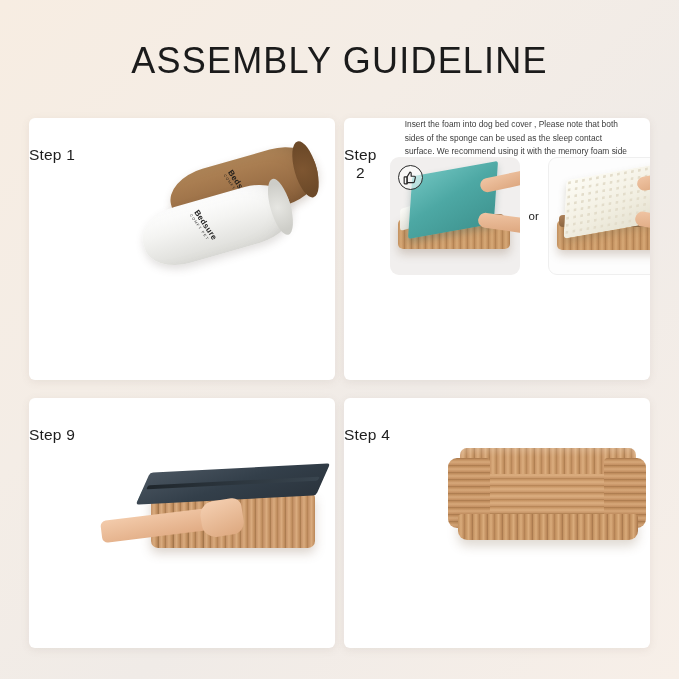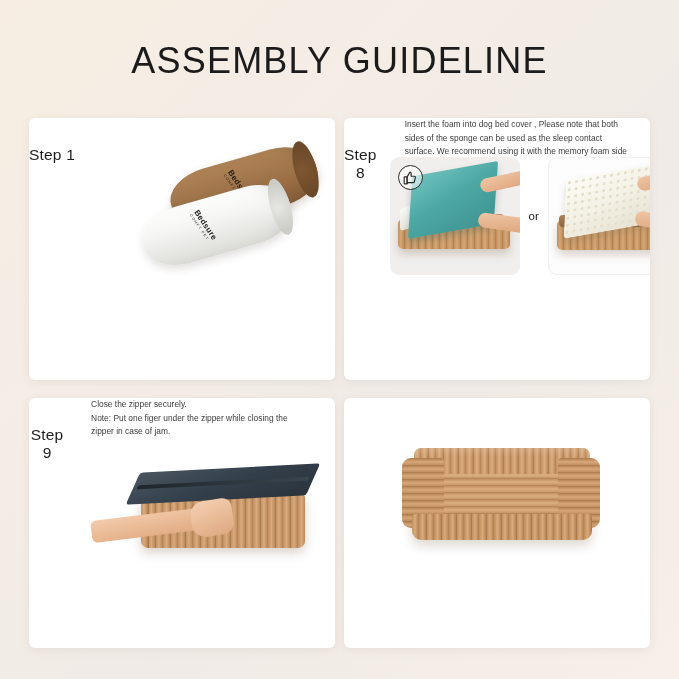--- a/index.html
+++ b/index.html
@@ -260,21 +260,21 @@
             <span class="bag-label"><span>Bedsure</span><span class="bag-sub">COMFY PET</span></span>
           </div>
           <div class="bag bag-white">
             <span class="bag-label"><span>Bedsure</span><span class="bag-sub">COMFY PET</span></span>
           </div>
         </div>
       </div>
     </div>
 
     <div class="card">
-      <div class="card-title">Step 8</div>
+      <div class="card-title">Step 2</div>
       <div class="card-art">
         <div class="tiles">
 
           <div class="tile tile-a">
             <div class="thumb-badge">
               <svg viewBox="0 0 24 24" fill="none" stroke="#2a2a2a" stroke-width="2" stroke-linecap="round" stroke-linejoin="round">
                 <path d="M7 22V10l5-8c1.2 0 2 .9 2 2v5h5.3c1.3 0 2.2 1.1 1.9 2.3l-1.8 7.2c-.2 1-1.1 1.5-2 1.5H7z"></path>
                 <rect x="2" y="10" width="5" height="12" rx="1"></rect>
               </svg>
             </div>
@@ -306,25 +306,24 @@
       <div class="card-art">
         <div class="s3">
           <div class="s3-bed"></div>
           <div class="s3-teal"></div>
           <div class="s3-top"></div>
           <div class="s3-zip"></div>
           <div class="s3-arm"></div>
           <div class="s3-fist"></div>
         </div>
       </div>
-      <div class="card-caption" style="white-space:pre-line">Close the zipper securely.
-Note:  Put one figer under the zipper while closing the zipper in case of jam.</div>
     </div>
 
     <div class="card">
+      <div class="card-title">Step 4</div>
       <div class="card-art">
         <div class="s4">
           <div class="s4-back"></div>
           <div class="s4-inner"></div>
           <div class="s4-arm-l"></div>
           <div class="s4-arm-r"></div>
           <div class="s4-front"></div>
         </div>
       </div>
     </div>

